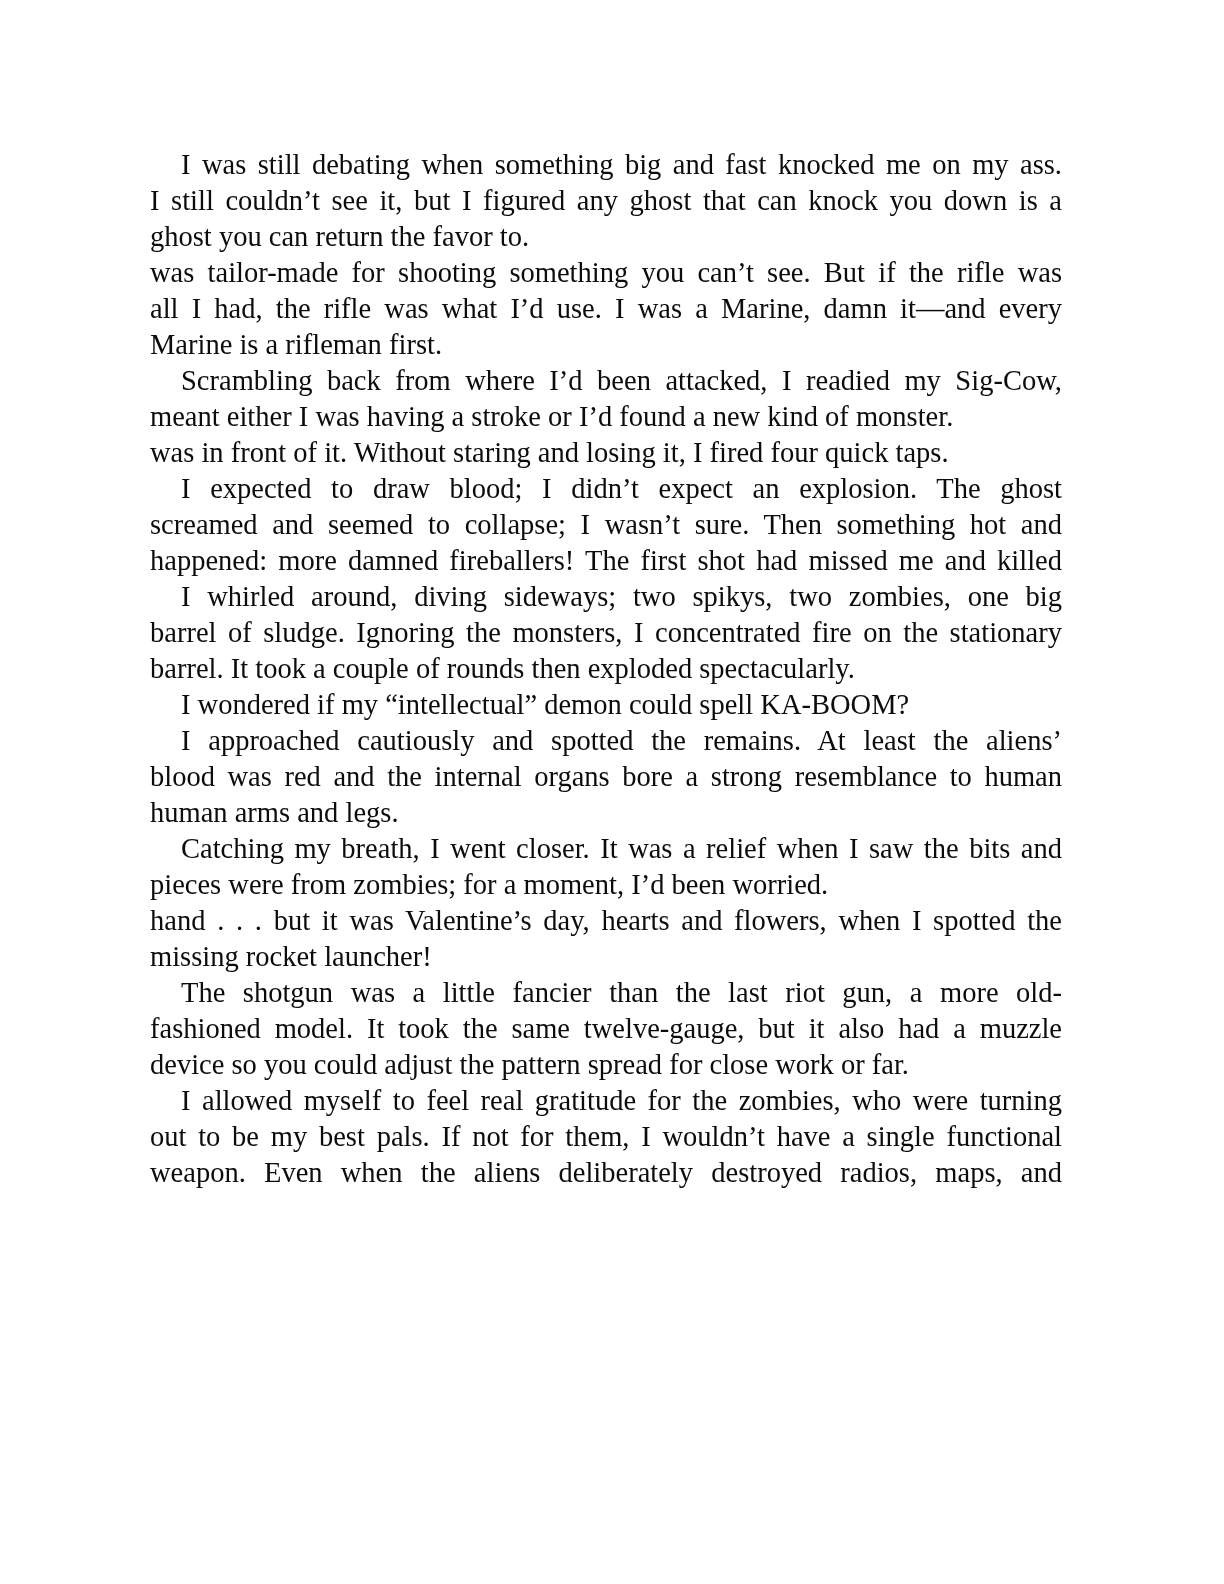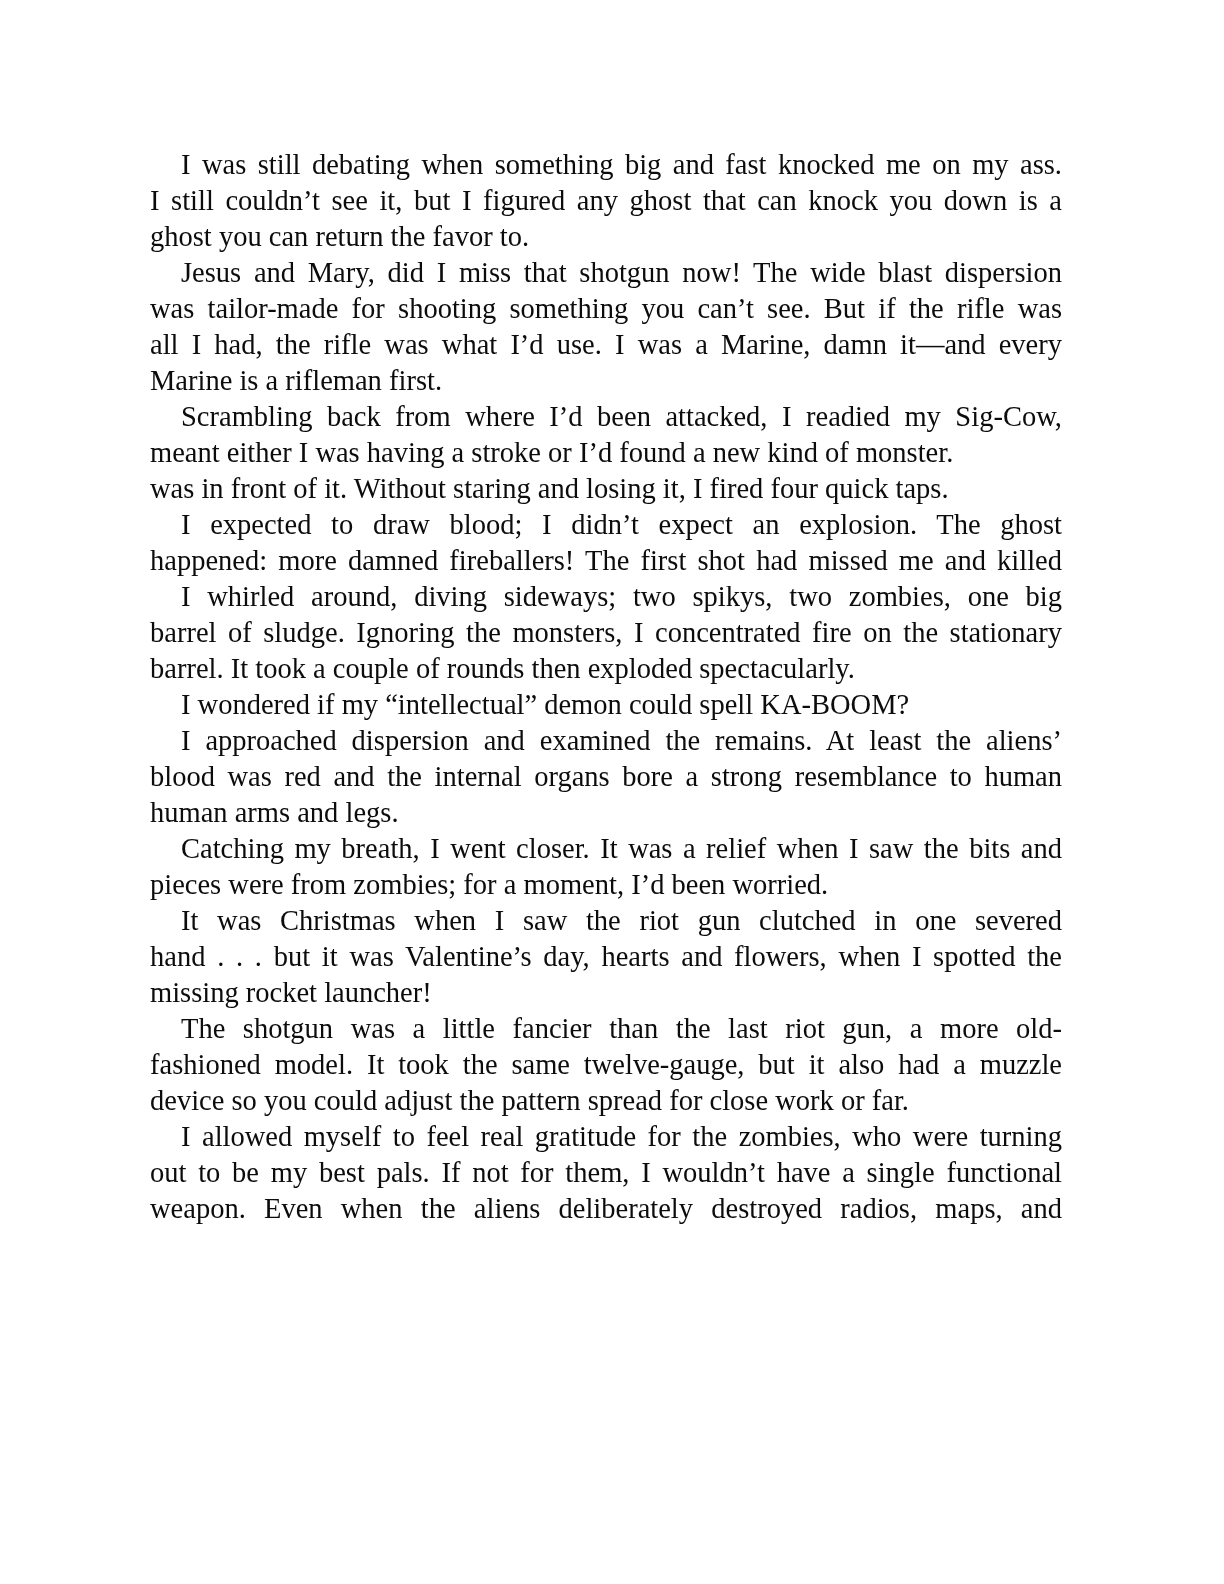--- a/index.html
+++ b/index.html
@@ -41,63 +41,62 @@
 <div class="page">
   <div class="text-block">
 
     <div class="para">
       <div class="ln in">I was still debating when something big and fast knocked me on my ass.</div>
       <div class="ln">I still couldn’t see it, but I figured any ghost that can knock you down is a</div>
       <div class="ln end">ghost you can return the favor to.</div>
     </div>
 
     <div class="para">
-      <div class="ln in">Jesus and Mary, did I miss that shotgun now! The wide blast dispersion</div>
       <div class="ln">was tailor-made for shooting something you can’t see. But if the rifle was</div>
       <div class="ln">all I had, the rifle was what I’d use. I was a Marine, damn it—and every</div>
       <div class="ln end">Marine is a rifleman first.</div>
     </div>
 
     <div class="para">
       <div class="ln in">Scrambling back from where I’d been attacked, I readied my Sig-Cow,</div>
       <div class="ln end">meant either I was having a stroke or I’d found a new kind of monster.</div>
     </div>
 
     <div class="para">
       <div class="ln end">was in front of it. Without staring and losing it, I fired four quick taps.</div>
     </div>
 
     <div class="para">
       <div class="ln in">I expected to draw blood; I didn’t expect an explosion. The ghost</div>
+      <div class="ln">screamed and seemed to collapse; I wasn’t sure. Then something hot and</div>
       <div class="ln">happened: more damned fireballers! The first shot had missed me and killed</div>
     </div>
 
     <div class="para">
       <div class="ln in">I whirled around, diving sideways; two spikys, two zombies, one big</div>
       <div class="ln">barrel of sludge. Ignoring the monsters, I concentrated fire on the stationary</div>
       <div class="ln end">barrel. It took a couple of rounds then exploded spectacularly.</div>
     </div>
 
     <div class="para">
       <div class="ln in end">I wondered if my “intellectual” demon could spell KA-BOOM?</div>
     </div>
 
     <div class="para">
-      <div class="ln in">I approached dispersion and examined the remains. At least the aliens’</div>
+      <div class="ln in">I approached cautiously and spotted the remains. At least the aliens’</div>
       <div class="ln">blood was red and the internal organs bore a strong resemblance to human</div>
       <div class="ln end">human arms and legs.</div>
     </div>
 
     <div class="para">
       <div class="ln in">Catching my breath, I went closer. It was a relief when I saw the bits and</div>
       <div class="ln end">pieces were from zombies; for a moment, I’d been worried.</div>
     </div>
 
     <div class="para">
-      <div class="ln in">It was Christmas when I saw the riot gun clutched in one severed</div>
       <div class="ln">hand . . . but it was Valentine’s day, hearts and flowers, when I spotted the</div>
       <div class="ln end">missing rocket launcher!</div>
     </div>
 
     <div class="para">
       <div class="ln in">The shotgun was a little fancier than the last riot gun, a more old-</div>
       <div class="ln">fashioned model. It took the same twelve-gauge, but it also had a muzzle</div>
       <div class="ln end">device so you could adjust the pattern spread for close work or far.</div>
     </div>
 

